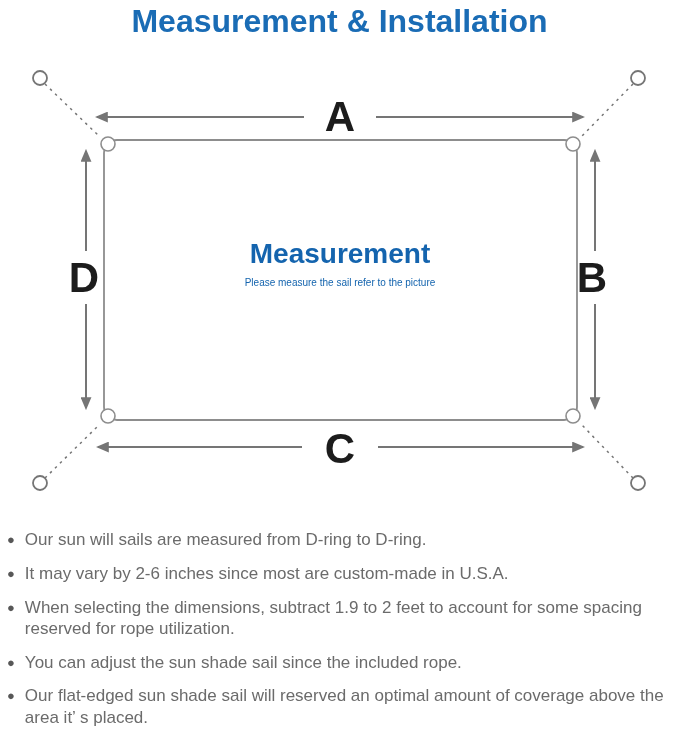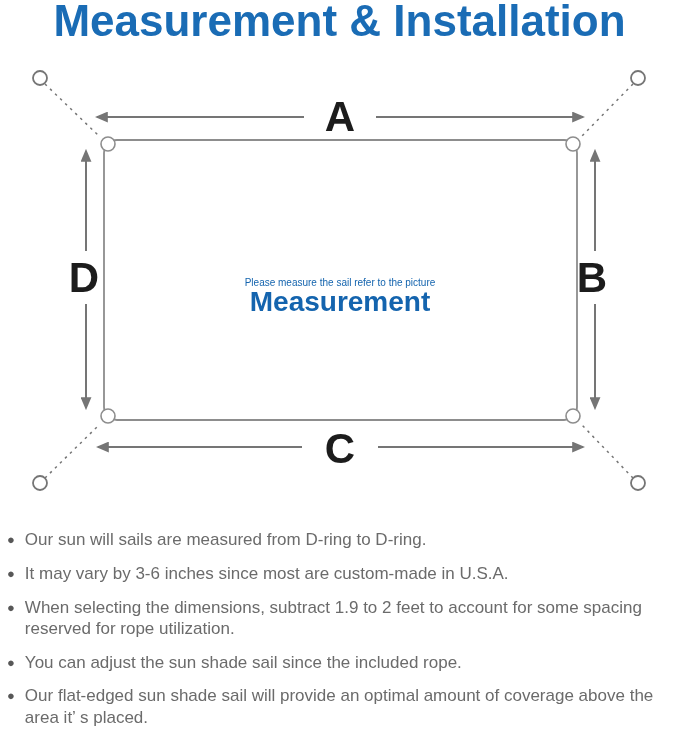--- a/index.html
+++ b/index.html
@@ -2,34 +2,34 @@
 <html><head>
 <meta charset="utf-8">
 <style>
   html,body { margin:0; padding:0; background:#ffffff; }
   .page {
     position:relative; width:679px; height:739px; background:#ffffff;
     font-family:"Liberation Sans", sans-serif; overflow:hidden;
   }
   .page-title {
     position:absolute; top:0; left:0; right:0; height:42px; line-height:42px;
-    text-align:center; font-size:44px; font-weight:bold; color:#1a6cb5;
+    text-align:center; font-size:32px; font-weight:bold; color:#1a6cb5;
   }
   .diagram-svg { position:absolute; top:0; left:0; }
   .edge-label {
     position:absolute; transform:translateX(-50%);
     font-size:42px; font-weight:bold; color:#1c1c1c; line-height:1;
   }
   .label-a { left:340px; top:96px; }
   .label-b { left:592px; top:257px; }
   .label-c { left:340px; top:428px; }
   .label-d { left:84px;  top:257px; }
   .center-heading {
     position:absolute; left:340px; top:238px; transform:translateX(-50%);
-    font-size:28px; font-weight:bold; color:#1464ae; white-space:nowrap;margin-top:48px;
+    font-size:28px; font-weight:bold; color:#1464ae; white-space:nowrap;
   }
   .center-subheading {
     position:absolute; left:340px; top:277px; transform:translateX(-50%);
     font-size:10px; color:#1464ae; white-space:nowrap;
   }
   .notes {
     position:absolute; left:7px; top:529px; width:666px;
     list-style:none; margin:0; padding:0;
   }
   .note-item {
@@ -98,29 +98,29 @@
   <div class="center-heading">Measurement</div>
   <div class="center-subheading">Please measure the sail refer to the picture</div>
 
   <ul class="notes">
     <li class="note-item">
       <span class="bullet-dot">●</span>
       <span>Our sun will sails are measured from D-ring to D-ring.</span>
     </li>
     <li class="note-item">
       <span class="bullet-dot">●</span>
-      <span>It may vary by 3-6 inches since most are custom-made in U.S.A.</span>
+      <span>It may vary by 2-6 inches since most are custom-made in U.S.A.</span>
     </li>
     <li class="note-item">
       <span class="bullet-dot">●</span>
       <span>When selecting the dimensions, subtract 1.9 to 2 feet to account for some spacing reserved for rope utilization.</span>
     </li>
     <li class="note-item">
       <span class="bullet-dot">●</span>
       <span>You can adjust the sun shade sail since the included rope.</span>
     </li>
     <li class="note-item">
       <span class="bullet-dot">●</span>
-      <span>Our flat-edged sun shade sail will provide an optimal amount of coverage above the area it’ s placed.</span>
+      <span>Our flat-edged sun shade sail will reserved an optimal amount of coverage above the area it’ s placed.</span>
     </li>
   </ul>
 
 </div>
 
 </body></html>

